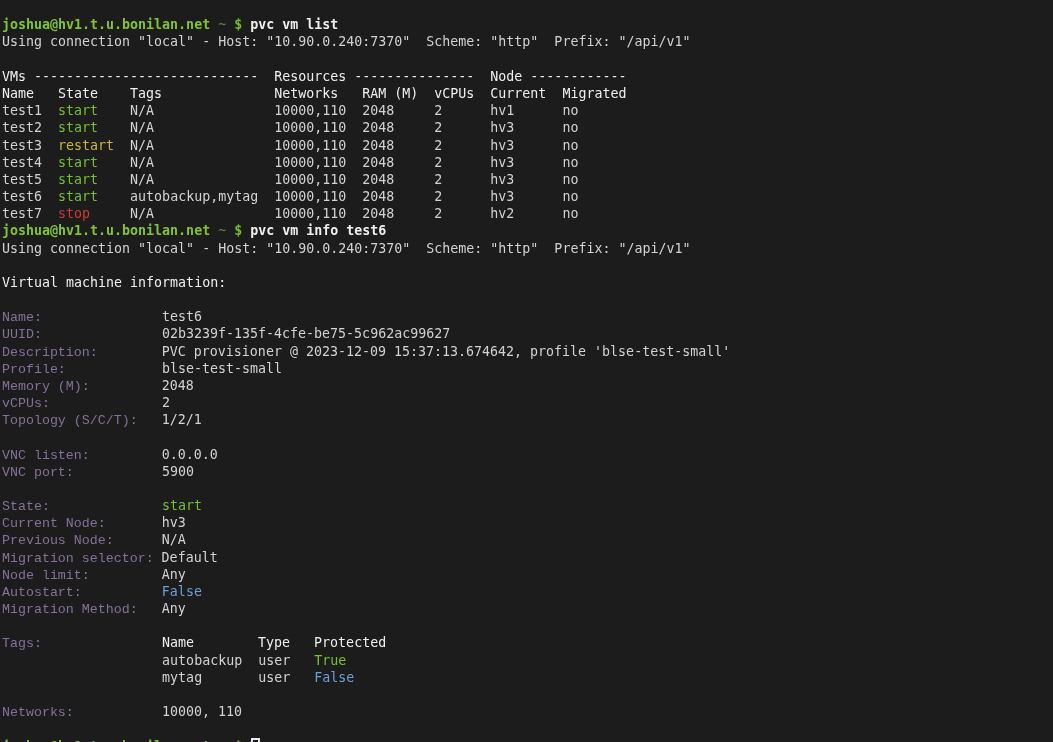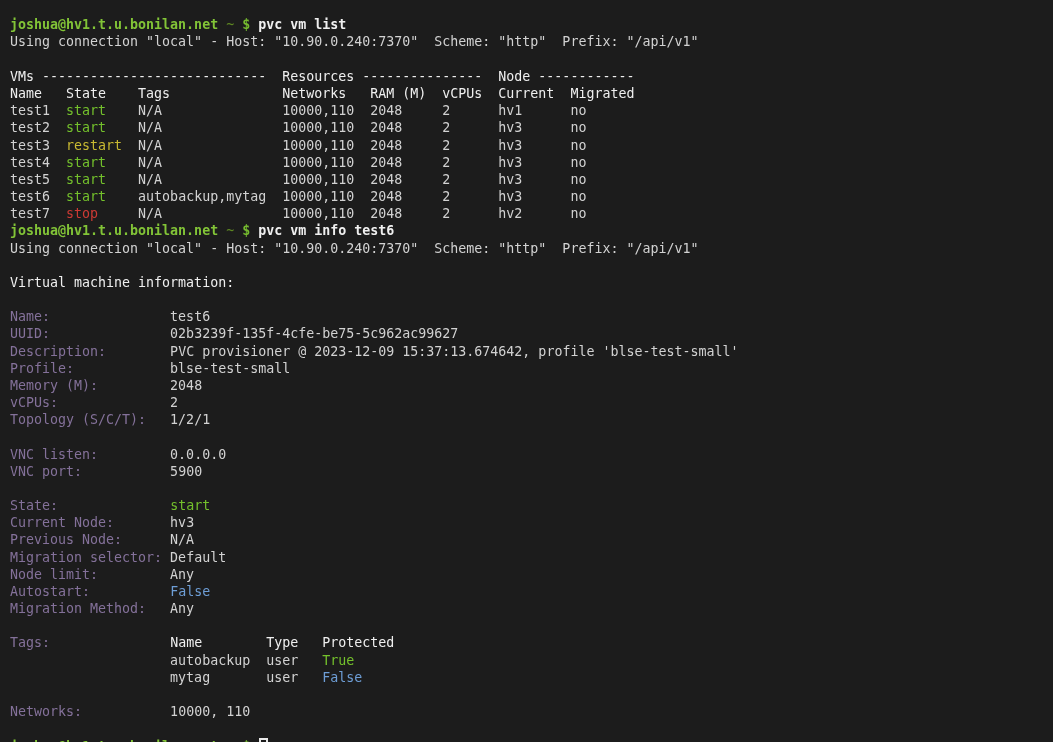--- a/index.html
+++ b/index.html
@@ -11,32 +11,32 @@
   body{
     width:1053px;height:742px;overflow:hidden;
     background:var(--bg);
     font-family:"DejaVu Sans Mono", monospace;
     font-size:13.3px;
   }
   #terminal{
     padding:3px 0 0 2px;
     white-space:pre;
   }
-  .t-line{height:17.18px;line-height:17.18px;margin-left:8px;}
+  .t-line{height:17.18px;line-height:17.18px;}
   .seg-host  {color:var(--green_bright);font-weight:bold;}
   .seg-tilde {color:var(--green_dim);}
   .seg-dollar{color:var(--green_mid);font-weight:bold;}
   .seg-cmd   {color:var(--boldfg);font-weight:bold;}
   .seg-plain {color:var(--fg);}
   .seg-hdr   {color:var(--boldfg);font-weight:normal;}
   .seg-ok    {color:var(--green);}
   .seg-warn  {color:var(--yellow);}
   .seg-err   {color:var(--red);}
   .seg-info  {color:var(--blue);}
-  .seg-label {color:var(--purple);}
+  .seg-label {color:var(--purple);font-family:Liberation Mono, monospace;}
   .seg-cursor{
     display:inline-block;width:9px;height:16px;
     border:2px solid #e9e9e9;box-sizing:border-box;
     vertical-align:text-bottom;margin-left:1px;
   }
 </style>
 </head>
 <body>
 
 <pre id="terminal"><div class="t-line"><span class="seg-host">joshua@hv1.t.u.bonilan.net</span><span class="seg-tilde"> ~ </span><span class="seg-dollar">$</span><span class="seg-plain"> </span><span class="seg-cmd">pvc vm list</span></div><div class="t-line"><span class="seg-plain">Using connection "local" - Host: "10.90.0.240:7370"  Scheme: "http"  Prefix: "/api/v1"</span></div><div class="t-line"></div><div class="t-line"><span class="seg-hdr">VMs ----------------------------  Resources ---------------  Node ------------</span></div><div class="t-line"><span class="seg-hdr">Name   State    Tags              Networks   RAM (M)  vCPUs  Current  Migrated</span></div><div class="t-line"><span class="seg-plain">test1  </span><span class="seg-ok">start</span><span class="seg-plain">    N/A               10000,110  2048     2      hv1      no</span></div><div class="t-line"><span class="seg-plain">test2  </span><span class="seg-ok">start</span><span class="seg-plain">    N/A               10000,110  2048     2      hv3      no</span></div><div class="t-line"><span class="seg-plain">test3  </span><span class="seg-warn">restart</span><span class="seg-plain">  N/A               10000,110  2048     2      hv3      no</span></div><div class="t-line"><span class="seg-plain">test4  </span><span class="seg-ok">start</span><span class="seg-plain">    N/A               10000,110  2048     2      hv3      no</span></div><div class="t-line"><span class="seg-plain">test5  </span><span class="seg-ok">start</span><span class="seg-plain">    N/A               10000,110  2048     2      hv3      no</span></div><div class="t-line"><span class="seg-plain">test6  </span><span class="seg-ok">start</span><span class="seg-plain">    autobackup,mytag  10000,110  2048     2      hv3      no</span></div><div class="t-line"><span class="seg-plain">test7  </span><span class="seg-err">stop</span><span class="seg-plain">     N/A               10000,110  2048     2      hv2      no</span></div><div class="t-line"><span class="seg-host">joshua@hv1.t.u.bonilan.net</span><span class="seg-tilde"> ~ </span><span class="seg-dollar">$</span><span class="seg-plain"> </span><span class="seg-cmd">pvc vm info test6</span></div><div class="t-line"><span class="seg-plain">Using connection "local" - Host: "10.90.0.240:7370"  Scheme: "http"  Prefix: "/api/v1"</span></div><div class="t-line"></div><div class="t-line"><span class="seg-hdr">Virtual machine information:</span></div><div class="t-line"></div><div class="t-line"><span class="seg-label">Name:</span><span class="seg-plain">               test6</span></div><div class="t-line"><span class="seg-label">UUID:</span><span class="seg-plain">               02b3239f-135f-4cfe-be75-5c962ac99627</span></div><div class="t-line"><span class="seg-label">Description:</span><span class="seg-plain">        PVC provisioner @ 2023-12-09 15:37:13.674642, profile 'blse-test-small'</span></div><div class="t-line"><span class="seg-label">Profile:</span><span class="seg-plain">            blse-test-small</span></div><div class="t-line"><span class="seg-label">Memory (M):</span><span class="seg-plain">         2048</span></div><div class="t-line"><span class="seg-label">vCPUs:</span><span class="seg-plain">              2</span></div><div class="t-line"><span class="seg-label">Topology (S/C/T):</span><span class="seg-plain">   1/2/1</span></div><div class="t-line"></div><div class="t-line"><span class="seg-label">VNC listen:</span><span class="seg-plain">         0.0.0.0</span></div><div class="t-line"><span class="seg-label">VNC port:</span><span class="seg-plain">           5900</span></div><div class="t-line"></div><div class="t-line"><span class="seg-label">State:</span><span class="seg-plain">              </span><span class="seg-ok">start</span></div><div class="t-line"><span class="seg-label">Current Node:</span><span class="seg-plain">       hv3</span></div><div class="t-line"><span class="seg-label">Previous Node:</span><span class="seg-plain">      N/A</span></div><div class="t-line"><span class="seg-label">Migration selector:</span><span class="seg-plain"> Default</span></div><div class="t-line"><span class="seg-label">Node limit:</span><span class="seg-plain">         Any</span></div><div class="t-line"><span class="seg-label">Autostart:</span><span class="seg-plain">          </span><span class="seg-info">False</span></div><div class="t-line"><span class="seg-label">Migration Method:</span><span class="seg-plain">   Any</span></div><div class="t-line"></div><div class="t-line"><span class="seg-label">Tags:</span><span class="seg-plain">               </span><span class="seg-hdr">Name        Type   Protected</span></div><div class="t-line"><span class="seg-plain">                    autobackup  user   </span><span class="seg-ok">True</span></div><div class="t-line"><span class="seg-plain">                    mytag       user   </span><span class="seg-info">False</span></div><div class="t-line"></div><div class="t-line"><span class="seg-label">Networks:</span><span class="seg-plain">           10000, 110</span></div><div class="t-line"></div><div class="t-line"><span class="seg-host">joshua@hv1.t.u.bonilan.net</span><span class="seg-tilde"> ~ </span><span class="seg-dollar">$</span><span class="seg-plain"> </span><span class="seg-cursor"></span></div></pre>

